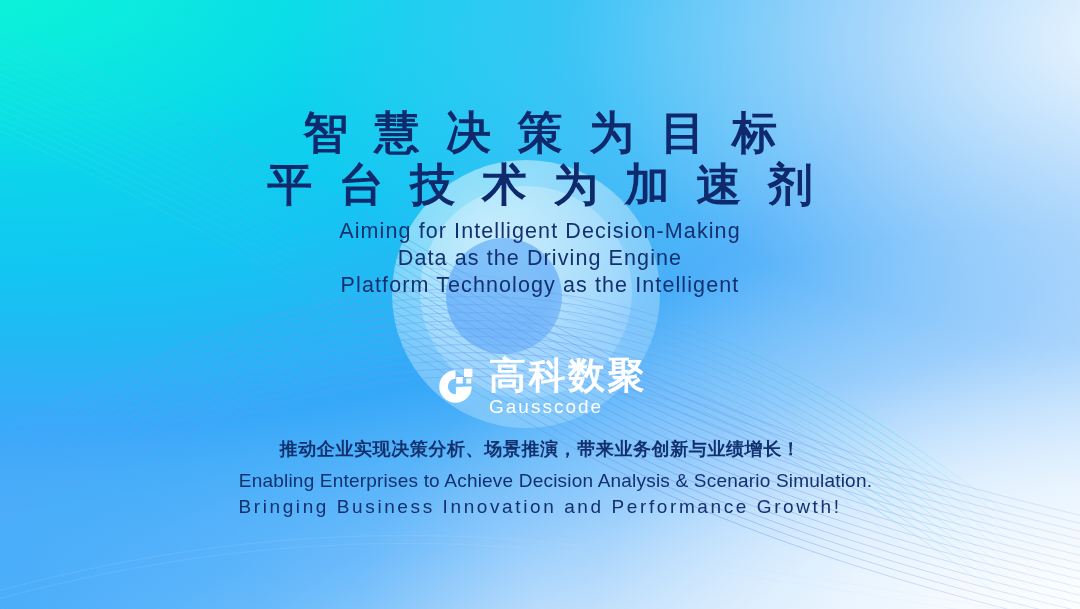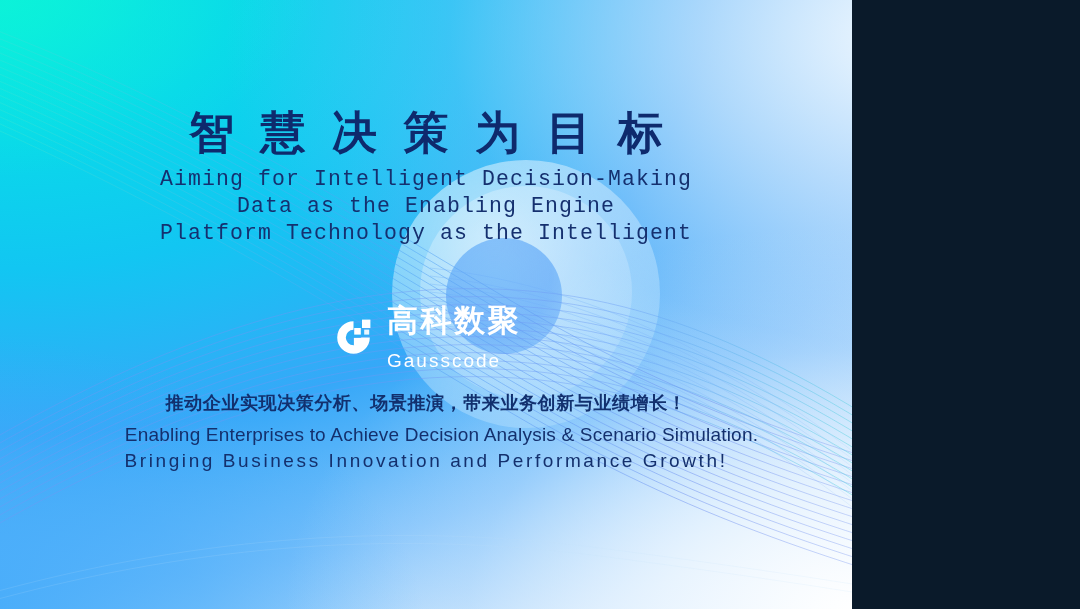--- a/index.html
+++ b/index.html
@@ -1,20 +1,20 @@
 <!DOCTYPE html>
 <html><head>
 <meta charset="utf-8">
 <style>
   html,body{margin:0;padding:0;background:#0a1a2a;}
   *{box-sizing:border-box;}
 
   #poster{
     position:relative;
-    width:852px;height:609px;
+    width:1080px;height:609px;
     overflow:hidden;
     font-family:"Liberation Sans","DejaVu Sans",sans-serif;
     -webkit-font-smoothing:antialiased;
   }
 
   
   .bg-base{
     position:absolute;inset:0;
     background:
       radial-gradient(150% 130% at 0% 0%,   #0ff0dc 0%, #0ad8ea 18%, #12c6f2 34%, #36a8f8 55%, #7fc2fb 74%, #cfe6fc 90%, #f2f8fe 100%);
@@ -73,37 +73,37 @@
     font-family:"Liberation Sans","DejaVu Sans",sans-serif;
     font-size:45px;line-height:52px;font-weight:700;
     color:#0e2a6d;letter-spacing:7px;
     text-indent:7px;
     white-space:nowrap;
   }
 
   .sub-block{margin-top:7px;text-align:center;}
   .s-line{
     font-size:21.5px;line-height:27px;font-weight:400;
-    color:#15306f;letter-spacing:1.1px;white-space:nowrap;font-family:Liberation Mono, monospace;
+    color:#15306f;letter-spacing:1.1px;white-space:nowrap;
   }
 
   
   .logo-row{
     margin-top:58px;
     display:flex;align-items:center;justify-content:center;gap:11px;
   }
   .logo-mark{position:relative;width:45px;height:45px;flex:0 0 auto;}
   .logo-words{display:flex;flex-direction:column;line-height:1;}
   .logo-cn{
-    font-size:31px;font-weight:700;color:#ffffff;letter-spacing:2.5px;
+    font-size:37px;font-weight:700;color:#ffffff;letter-spacing:2.5px;
     white-space:nowrap;
   }
   .logo-en{
     font-size:19px;font-weight:400;color:#ffffff;letter-spacing:2.0px;
-    margin-top:15px;white-space:nowrap;
+    margin-top:3px;white-space:nowrap;
   }
 
   
   .bottom-block{margin-top:19px;text-align:center;}
   .b-cn{
     font-size:18px;line-height:28px;font-weight:700;color:#12306e;
     letter-spacing:.6px;white-space:nowrap;
   }
   .b-en1{
     font-size:19px;line-height:25px;font-weight:400;color:#14306d;
@@ -197,25 +197,26 @@
     <g fill="none" stroke="#bfe2fb" stroke-opacity="0.20" stroke-width="0.8">
       <path d="M-20,596 C 180,540 380,520 600,548 C 800,574 960,600 1100,628"></path>
       <path d="M-20,604 C 180,548 380,528 600,556 C 800,582 960,608 1100,636"></path>
     </g>
   </svg>
 
   <div class="content">
 
     <div class="title-block">
       <div class="t-line">智 慧 决 策 为 目 标</div>
+      <div class="t-line">平 台 技 术 为 加 速 剂</div>
     </div>
 
     <div class="sub-block">
       <div class="s-line">Aiming for Intelligent Decision-Making</div>
-      <div class="s-line">Data as the Enabling Engine</div>
+      <div class="s-line">Data as the Driving Engine</div>
       <div class="s-line">Platform Technology as the Intelligent</div>
     </div>
 
     <div class="logo-row">
       <div class="logo-mark">
         <svg width="45" height="45" viewBox="0 0 45 45">
 
           <path d="M22.5 6.2 A16.3 16.3 0 1 0 38.8 22.5 L30.2 22.5 A7.7 7.7 0 1 1 22.5 14.8 Z" fill="#ffffff"></path>
 
           <rect x="22.9" y="22.9" width="7.6" height="7.6" fill="#ffffff"></rect>

